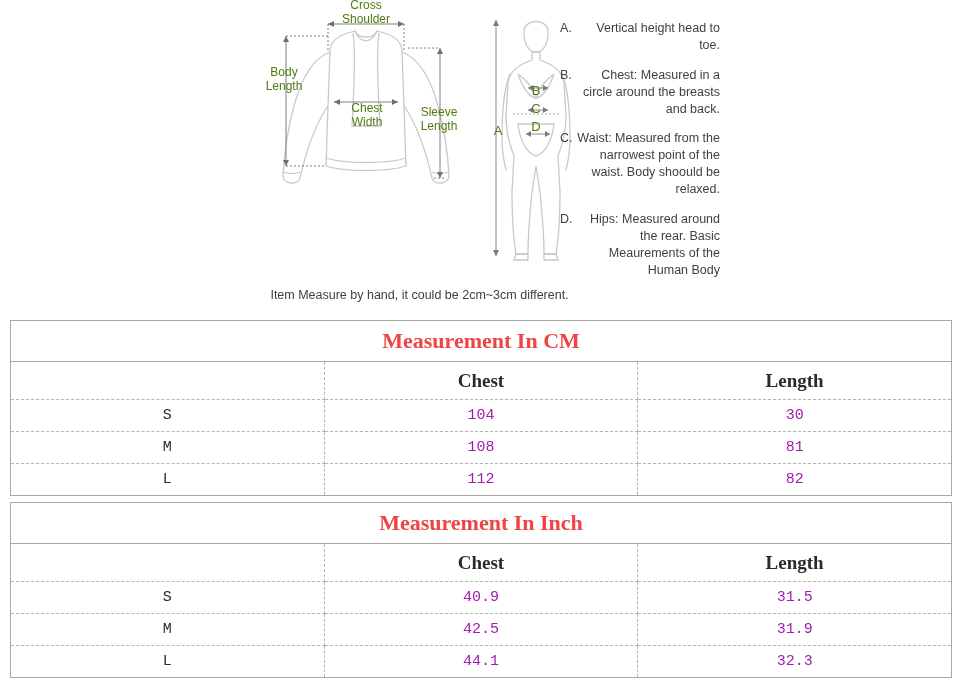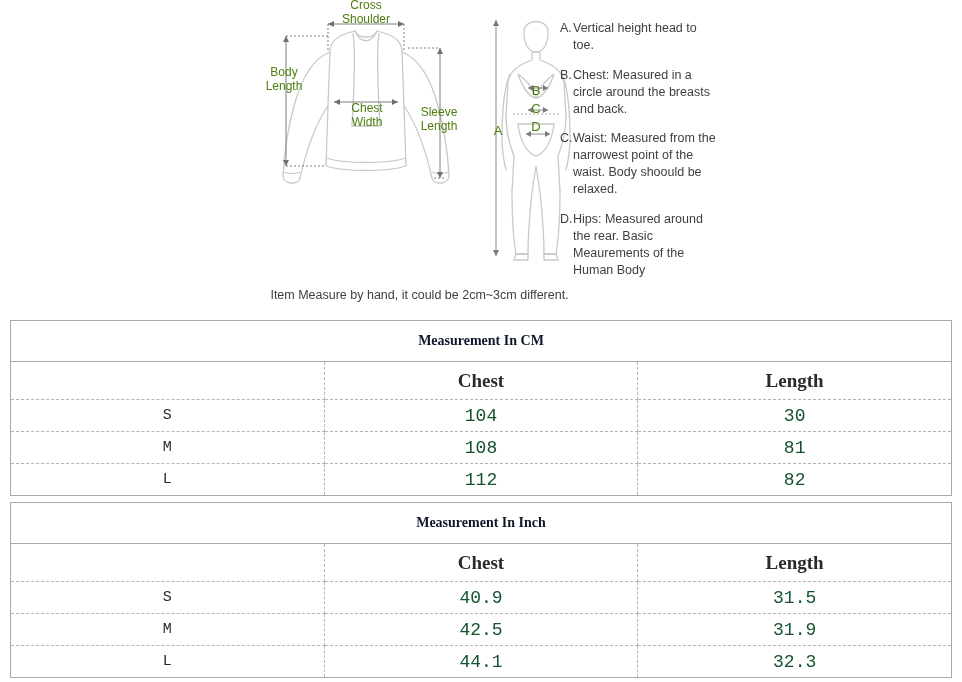--- a/index.html
+++ b/index.html
@@ -53,20 +53,21 @@
   .legend-item {
     display: flex;
     margin-bottom: 13px;
   }
   .legend-letter {
     width: 13px;
     flex: 0 0 13px;
   }
   .legend-text {
     flex: 1 1 auto;
+    text-align: right;
   }
   .note {
     position: absolute;
     top: 288px;
     left: 0;
     width: 839px;
     text-align: center;
     font-size: 12.5px;
     color: #3f3f3f;
   }
@@ -93,43 +94,43 @@
   .table-block td, .table-block th {
     border: 1px dashed #b5b5b5;
     padding: 0;
     text-align: center;
     vertical-align: middle;
   }
   .tbl-title {
     border: none !important;
     border-bottom: 1px solid #a9a9a9 !important;
     font-family: "Liberation Serif", serif;
-    font-size: 14px;
+    font-size: 22px;
     font-weight: bold;
-    color: #0f172a;
+    color: #ef4444;
     height: 40px;
   }
   .col-head {
     font-family: "Liberation Serif", serif;
     font-size: 19px;
     font-weight: bold;
     color: #2b2b2b;
     height: 37px;
   }
   .size-cell {
     font-family: "Liberation Mono", monospace;
     font-size: 15px;
     color: #2b2b2b;
     height: 31px;
     width: 62px;
   }
   .val-cell {
     font-family: "Liberation Mono", monospace;
-    font-size: 18px;
-    color: #14532d;
+    font-size: 15px;
+    color: #a21caf;
     height: 31px;
   }
   .col-size { width: 62px; }
   .col-a { width: 440px; }
   .col-b { width: 440px; }
   .no-border-left { border-left: none; }
   .no-border-right { border-right: none; }
 
   svg { display: block; overflow: visible; }
 </style>

